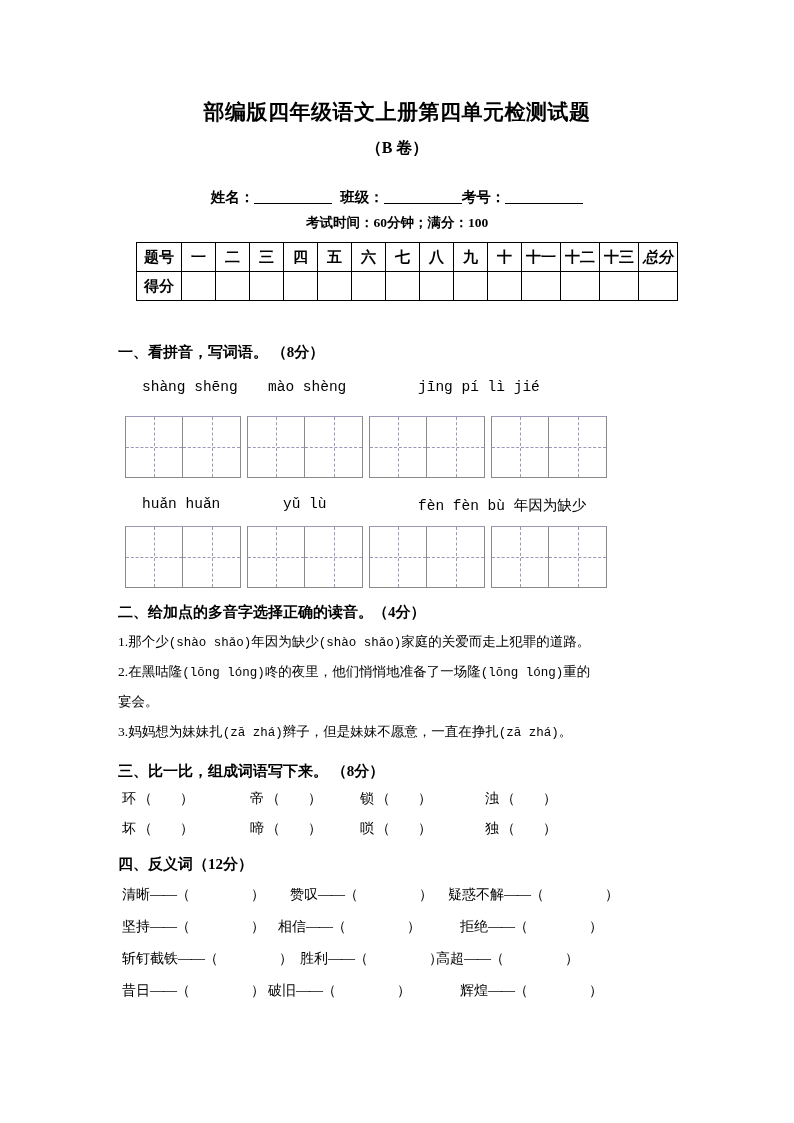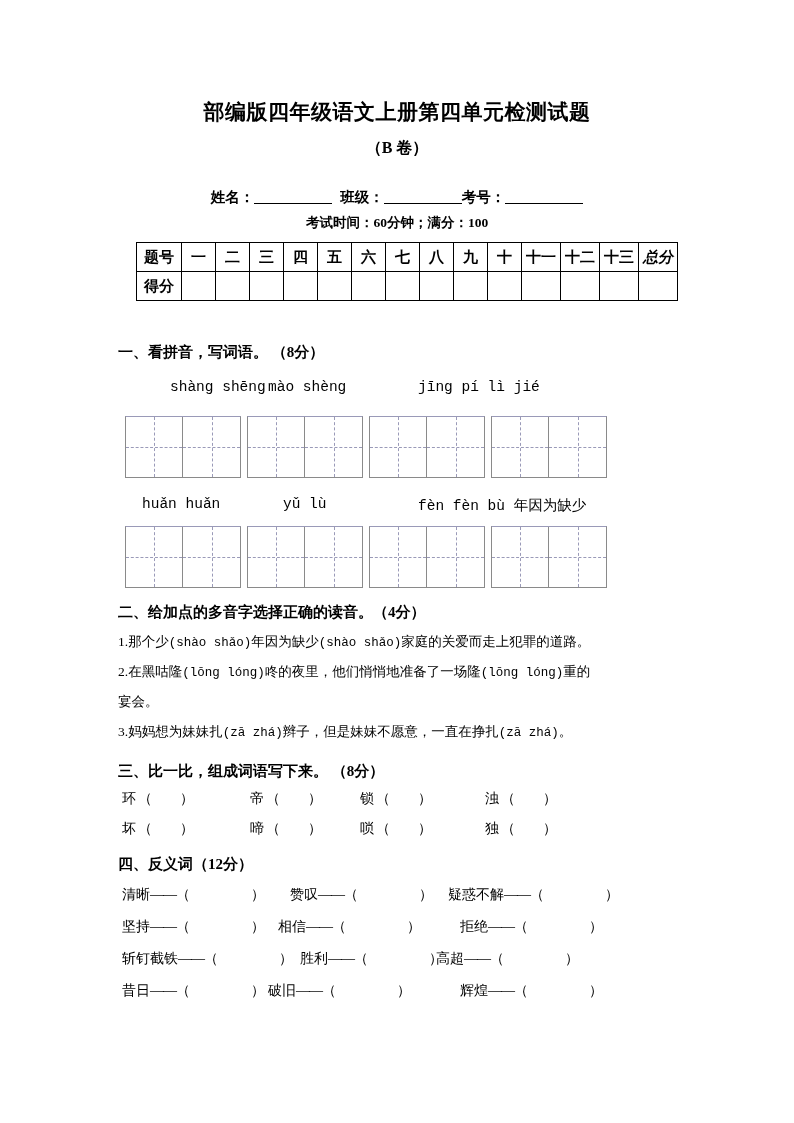--- a/index.html
+++ b/index.html
@@ -262,21 +262,21 @@
         <td></td>
         <td></td>
         <td></td>
       </tr>
     </tbody>
   </table>
 
   <div class="sec-head" style="top:343px;">一、看拼音，写词语。  （8分）</div>
 
   <div class="pinyin-row" style="top:379px;">
-    <span class="pinyin-item" style="left:24px;margin-left:28px;">shàng shēng</span>
+    <span class="pinyin-item" style="left:24px;">shàng shēng</span>
     <span class="pinyin-item" style="left:150px;">mào shèng</span>
     <span class="pinyin-item" style="left:300px;">jīng pí lì jié</span>
   </div>
 
   <div class="grid-row" style="top:416px;">
     <div class="grid-group" style="left:125px;">
       <div class="grid-cell"></div>
       <div class="grid-cell"></div>
     </div>
     <div class="grid-group" style="left:247px;">

